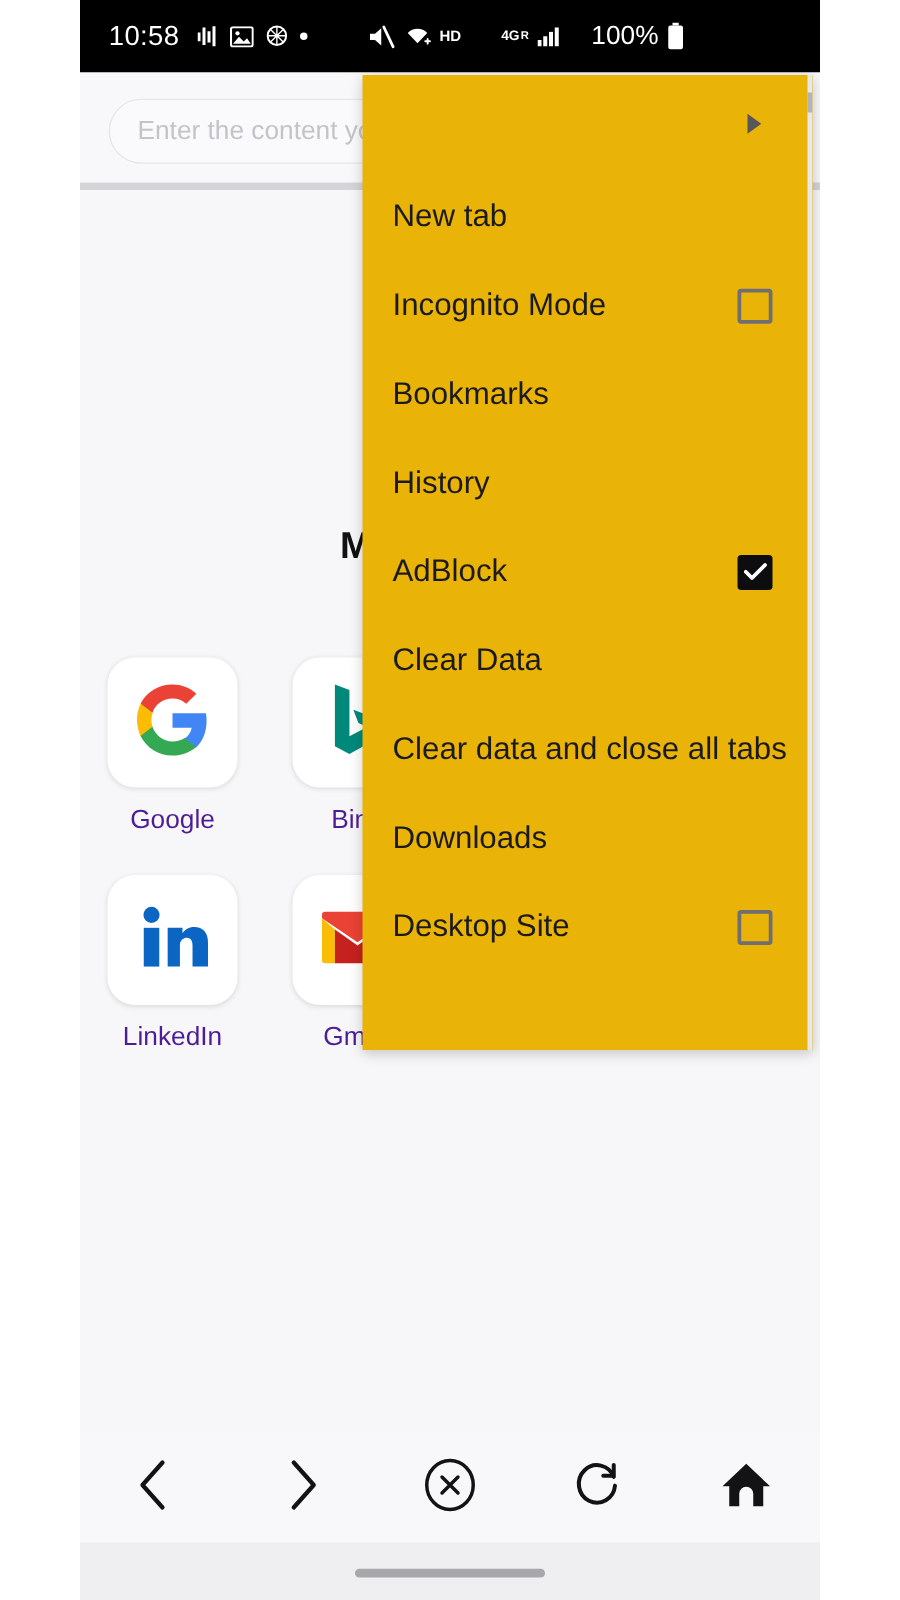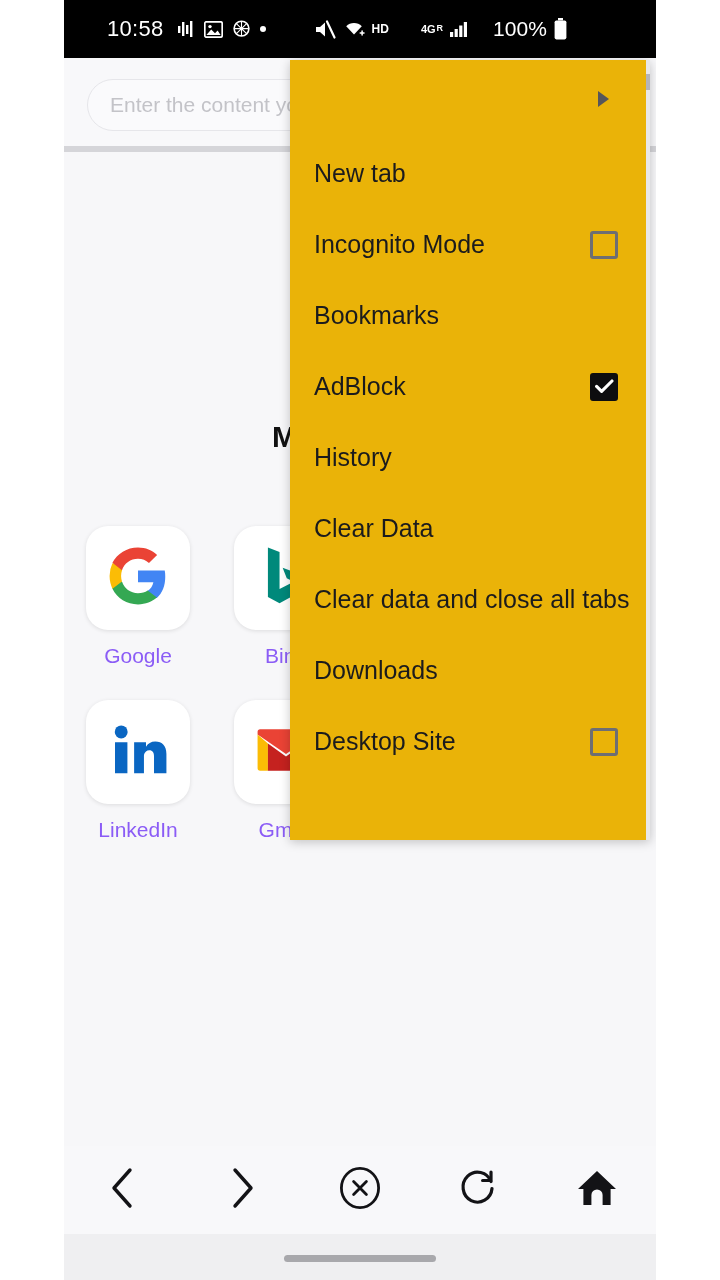--- a/index.html
+++ b/index.html
@@ -34,21 +34,21 @@
   
   #statusbar {
     position: absolute;
     left: 0; top: 0;
     width: 592px;
     height: 58px;
     background: #000000;
     color: #ffffff;
     display: flex;
     align-items: center;
-    padding-left: 43px;
+    padding-left: 23px;
     box-sizing: border-box;
   }
   #statusbar .clock {
     font-size: 22px;
     letter-spacing: 0.3px;
     font-weight: 400;
   }
   #statusbar .sb-icons-left {
     display: flex;
     align-items: center;
@@ -155,21 +155,21 @@
     border-radius: 22px;
     background: #ffffff;
     box-shadow: 0 1px 4px rgba(0,0,0,0.11);
     display: flex;
     align-items: center;
     justify-content: center;
   }
   .shortcut-label {
     margin-top: 14px;
     font-size: 21px;
-    color: #8b5cf6;
+    color: #4c1d95;
   }
 
   
   #bottomnav {
     position: absolute;
     left: 0;
     bottom: 46px;
     width: 592px;
     height: 88px;
     background: #f8f8fa;
@@ -448,33 +448,33 @@
       <div class="menu-item">
         <span class="mi-label">Incognito Mode</span>
         <span class="checkbox off"></span>
       </div>
 
       <div class="menu-item">
         <span class="mi-label">Bookmarks</span>
       </div>
 
       <div class="menu-item">
+        <span class="mi-label">History</span>
+      </div>
+
+      <div class="menu-item">
         <span class="mi-label">AdBlock</span>
         <span class="checkbox on">
           <svg width="19" height="15" viewBox="0 0 19 15">
             <path d="M1.6 7.4 L6.6 12.4 L17 2" fill="none" stroke="#ffffff" stroke-width="3.1" stroke-linecap="round" stroke-linejoin="round"></path>
           </svg>
         </span>
       </div>
 
       <div class="menu-item">
-        <span class="mi-label">History</span>
-      </div>
-
-      <div class="menu-item">
         <span class="mi-label">Clear Data</span>
       </div>
 
       <div class="menu-item">
         <span class="mi-label">Clear data and close all tabs</span>
       </div>
 
       <div class="menu-item">
         <span class="mi-label">Downloads</span>
       </div>

